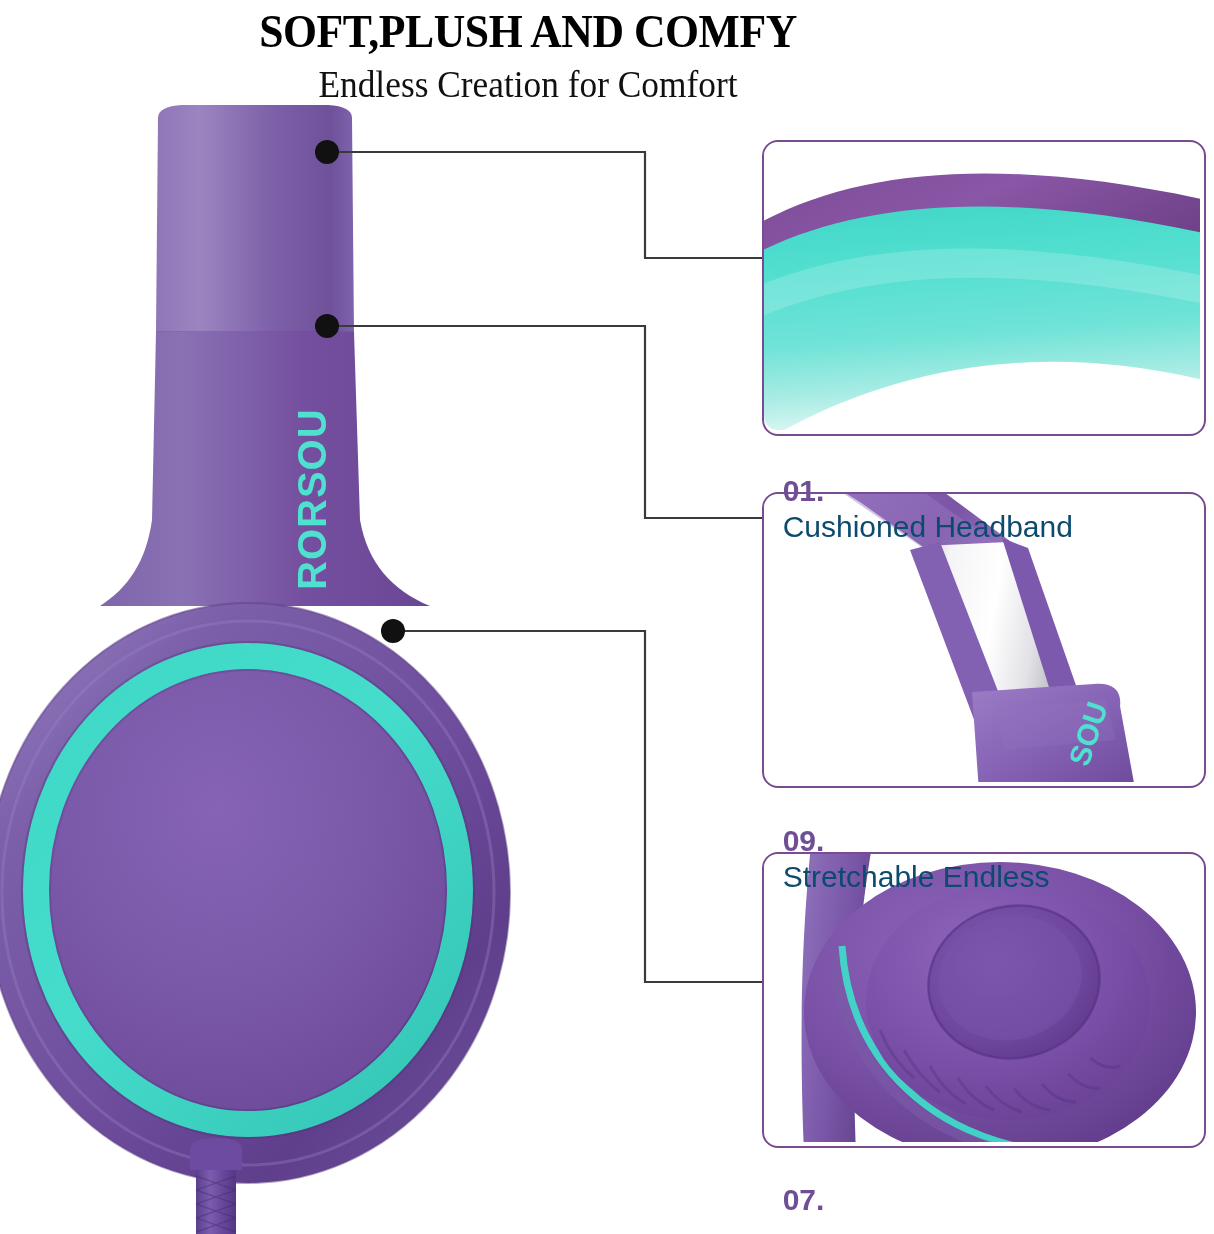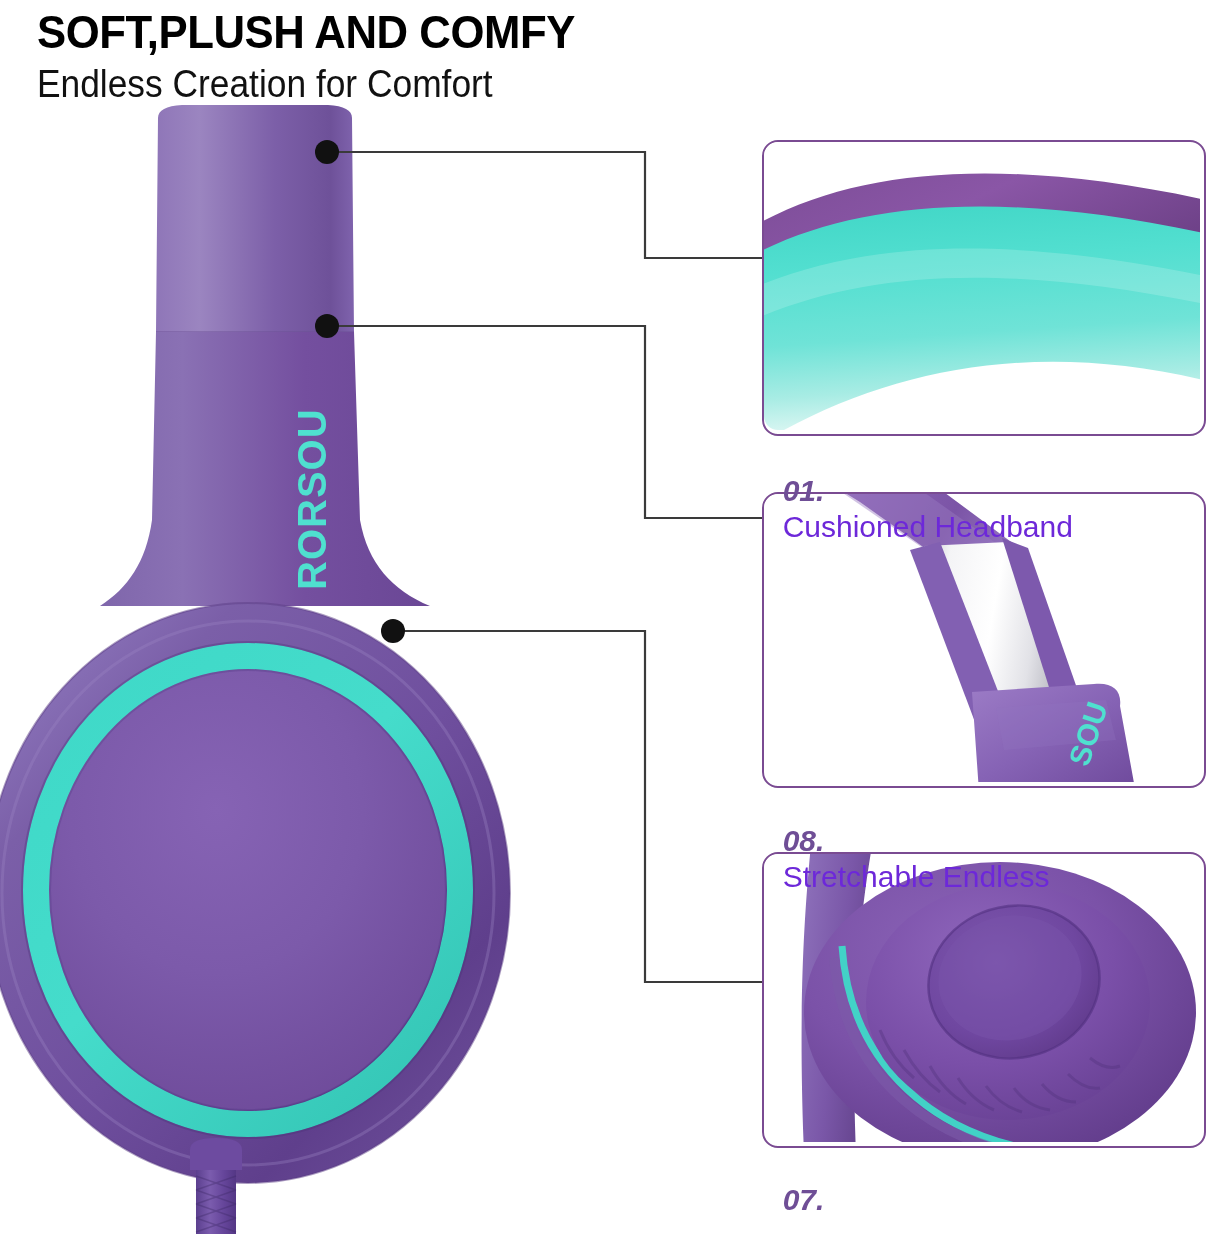--- a/index.html
+++ b/index.html
@@ -1,42 +1,42 @@
 <!DOCTYPE html>
 <html><head>
 <meta charset="utf-8">
 <style>
   html,body{margin:0;padding:0;background:#ffffff;}
   body{width:1214px;height:1234px;position:relative;overflow:hidden;
        font-family:"Liberation Sans", sans-serif;color:#111;}
 
   
-  .header{position:absolute;left:0;top:0;width:1056px;text-align:left;}
+  .header{position:absolute;left:0;top:0;width:1056px;text-align:center;font-family:Liberation Serif, serif;}
   .title{font-weight:bold;font-size:47px;letter-spacing:-0.5px;line-height:1.0;
          margin-top:8px;color:#000;font-stretch:condensed;transform:scaleX(0.93);}
   .subtitle{font-size:38px;line-height:1.05;margin-top:10px;color:#111;
             transform:scaleX(0.93);font-weight:400;}
 
   
   .product{position:absolute;left:0;top:90px;width:540px;height:1144px;}
 
   
   .panel{position:absolute;width:440px;height:292px;border:2px solid #7a4b92;
          border-radius:16px;background:#fff;overflow:hidden;}
   .panel-1{left:762px;top:140px;}
   .panel-2{left:762px;top:492px;}
   .panel-3{left:762px;top:852px;}
 
   .caption{position:absolute;left:766px;font-size:30px;line-height:1.22;
            color:#1a1a1a;white-space:pre;}
   .cap-1{top:436px;}
   .cap-2{top:786px;}
   .cap-3{top:1145px;}
-  .cap-num{color:#6f4e96;font-weight:bold;font-style:italic;}
-  .cap-txt{color:#6d28d9;}
+  .cap-num{color:#6f4e96;font-weight:bold;}
+  .cap-txt{color:#0c4a6e;}
   .cap-multi{display:inline-block;vertical-align:top;}
 
   
   .connectors{position:absolute;left:0;top:0;width:1214px;height:1234px;
               pointer-events:none;}
 </style>
 </head>
 <body>
 
 <div class="header">
@@ -274,21 +274,21 @@
     </g>
   </svg>
 </div>
 
 <div class="caption cap-1">
   <span class="cap-num">01.</span>
   <span class="cap-txt">Cushioned Headband</span>
 </div>
 
 <div class="caption cap-2">
-  <span class="cap-num">08.</span>
+  <span class="cap-num">09.</span>
   <span class="cap-txt">Stretchable Endless</span>
 </div>
 
 <div class="caption cap-3">
   <span class="cap-num">07.</span>
   <span class="cap-multi">
     <br>
     
   </span>
 </div>

